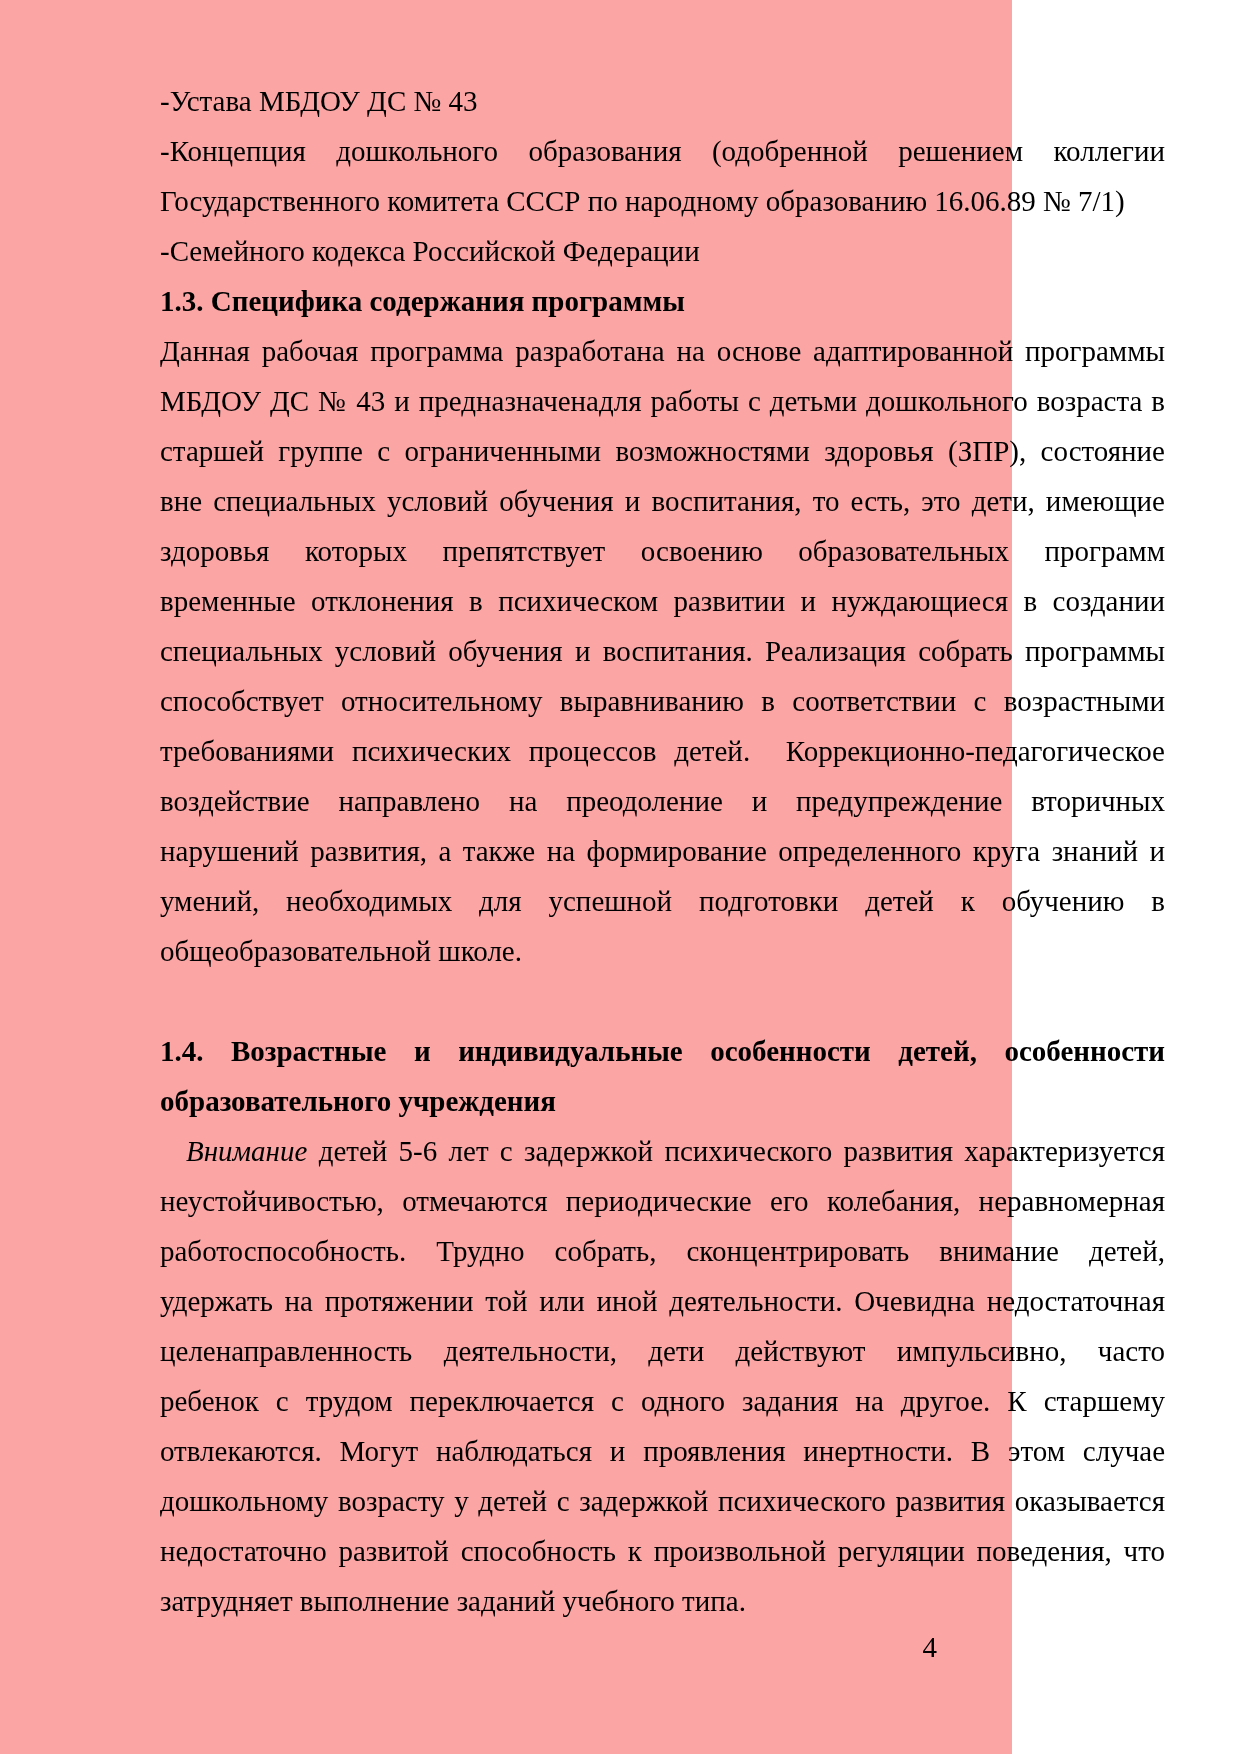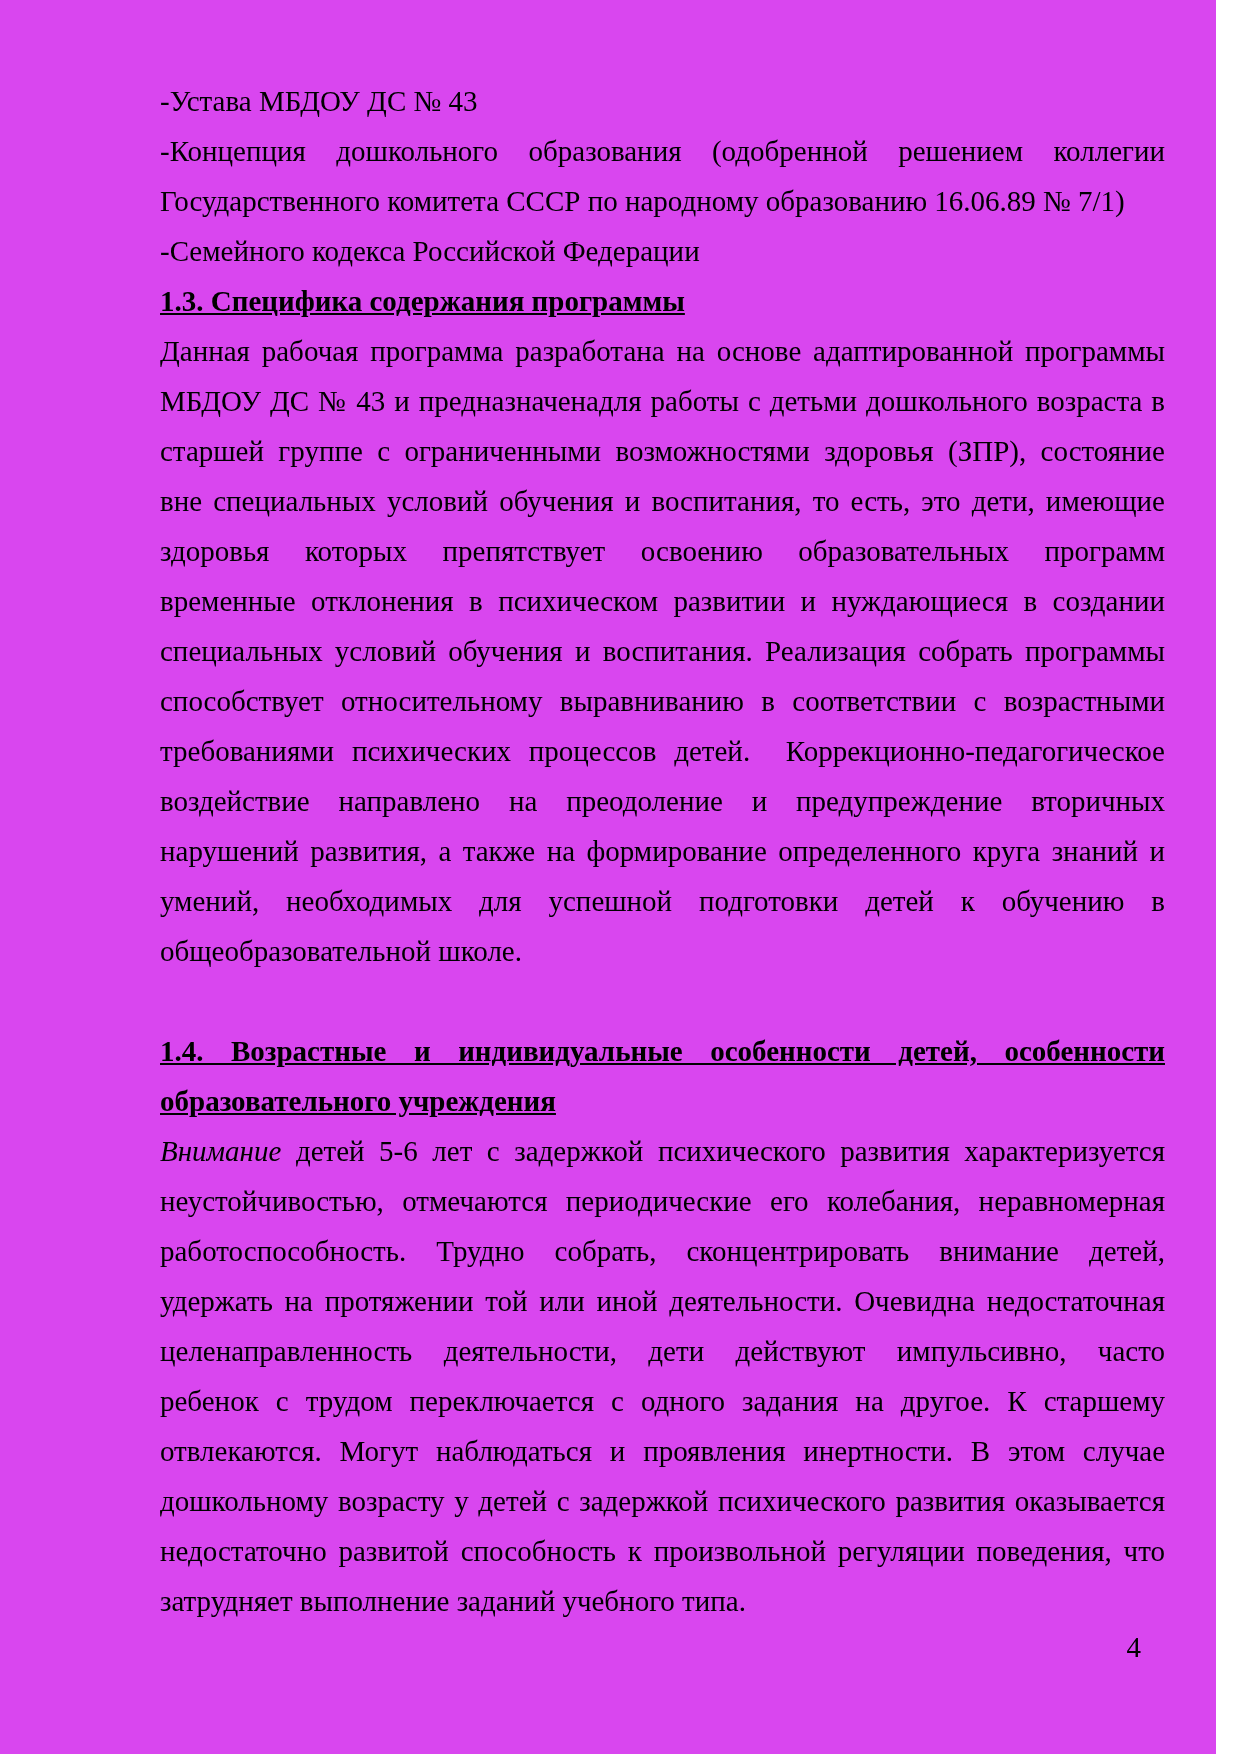--- a/index.html
+++ b/index.html
@@ -8,23 +8,23 @@
     width: 1240px;
     height: 1754px;
     position: relative;
     overflow: hidden;
     font-family: "Liberation Serif", "DejaVu Serif", serif;
     color: #000000;
   }
   .page {
     position: absolute;
     left: 0; top: 0;
-    width: 1216px;
+    width: 1012px;
     height: 1754px;
-    background: #d946ef;
+    background: #fca5a5;
   }
   .content {
     position: absolute;
     left: 160px;
     top: 76px;
     width: 1005px;
   }
   .line {
     font-size: 29px;
     height: 50px;
@@ -36,22 +36,22 @@
   .line.just {
     white-space: normal;
     text-align: justify;
   }
   
   .line.just::after {
     content: "";
     display: inline-block;
     width: 100%;
   }
-  .line.bold { font-weight: bold; text-decoration: underline; }
-  .it { font-style: italic; }
+  .line.bold { font-weight: bold; }
+  .it { font-style: italic; margin-left: 26px; }
   .spacer { height: 50px; }
   .page-number {
     position: absolute;
     top: 1622px;
     right: 75px;
     font-size: 29px;
     height: 50px;
     line-height: 50px;
   }
 </style>

